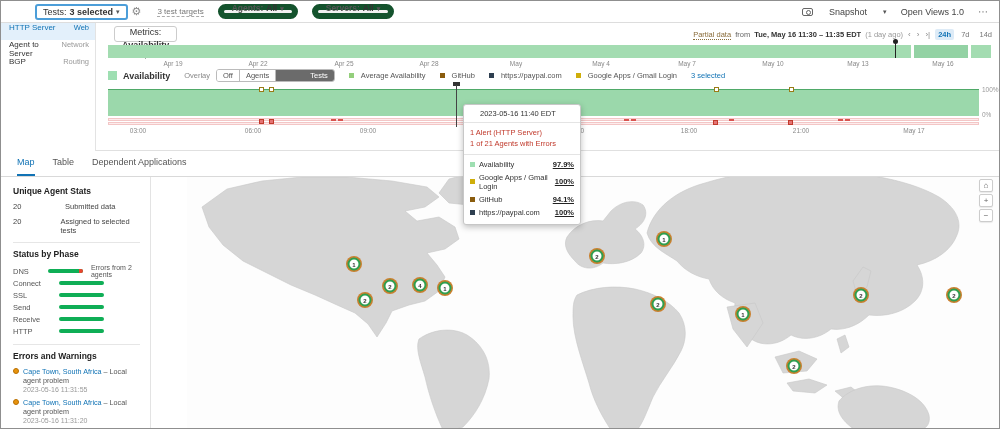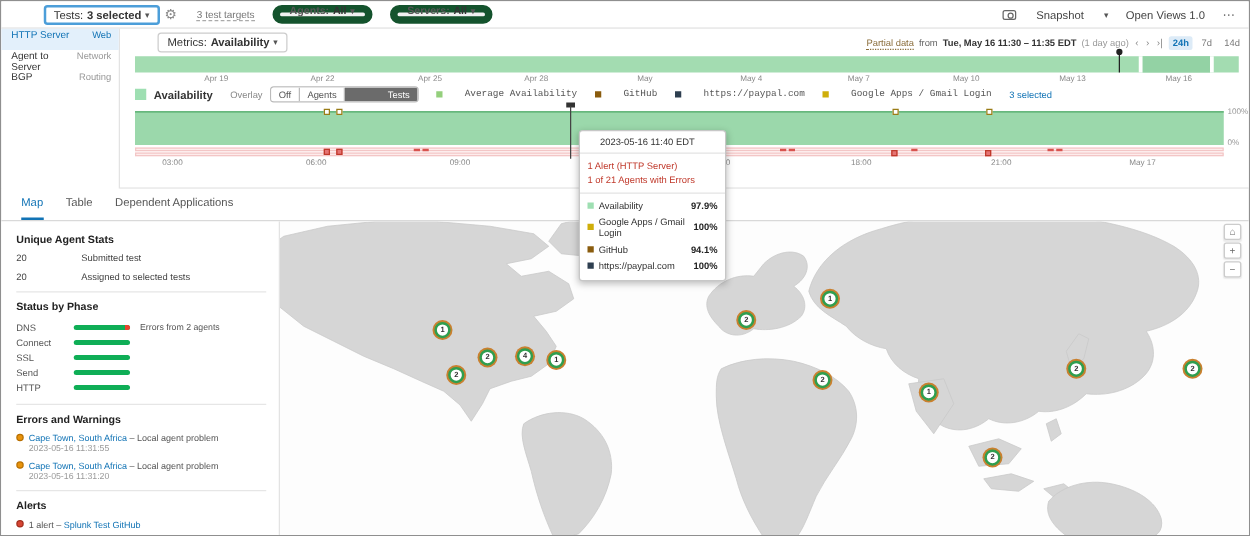--- a/index.html
+++ b/index.html
@@ -25,21 +25,21 @@
 
   
   .sidebar { position:absolute; left:0; top:22px; width:95px; height:128px; border-right:1px solid #e3e3e3; background:#fff; }
   .side-row { display:flex; justify-content:space-between; align-items:flex-start; height:17px; padding:0 6px 0 8px; font-size:8px; color:#333; cursor:pointer; }
   .side-row .side-type { color:#999; font-size:7.5px; }
   .side-row.selected { background:#e3f0fb; }
   .side-row.selected .side-name, .side-row.selected .side-type { color:#1173b5; }
 
   
   .chart-section { position:absolute; left:95px; top:22px; width:905px; height:128px; border-bottom:1px solid #e0e0e0; background:#fff; }
-  .metrics-dd { position:absolute; left:30px; top:3px; height:16px; border:1px solid #ccc; border-radius:3px; background:#fff; display:flex; align-items:center; gap:3px; padding:0 7px; font-size:9px; color:#333; }
+  .metrics-dd { position:absolute; left:18px; top:3px; height:16px; border:1px solid #ccc; border-radius:3px; background:#fff; display:flex; align-items:center; gap:3px; padding:0 7px; font-size:9px; color:#333;flex-direction:column; }
   .partial-line { position:absolute; right:6px; top:6px; display:flex; align-items:center; gap:4px; font-size:7.5px; color:#666; }
   .pd-link { color:#8a6d3b; border-bottom:1px dotted #8a6d3b; }
   .partial-line b { color:#333; }
   .muted { color:#999; }
   .nav-ic { color:#888; font-size:8px; padding:0 1px; }
   .range { color:#777; padding:1px 3px; border-radius:2px; }
   .range.active { color:#1173b5; background:#ddebf7; font-weight:bold; }
 
   .mini-bar { position:absolute; left:12px; top:22px; width:883px; height:13px; background:#a3dcb1; }
   .mini-sel { position:absolute; left:806px; top:0; width:54px; height:13px; background:#93d2a4; }
@@ -49,21 +49,21 @@
   .tl-label { position:absolute; top:37px; transform:translateX(-50%); font-size:6.5px; color:#888; }
 
   .legend-row { position:absolute; left:12px; top:46px; display:flex; align-items:center; gap:6px; font-size:8px; color:#444; }
   .sq { display:inline-block; width:9px; height:9px; background:#9edfb2; }
   .legend-metric { font-weight:bold; font-size:9px; color:#333; }
   .ovl-label { color:#888; margin-left:8px; font-size:7.5px; }
   .seg { display:flex; border:1px solid #bbb; border-radius:3px; overflow:hidden; }
   .seg span { padding:1px 6px; font-size:7.5px; color:#555; background:#fff; border-right:1px solid #bbb; }
   .seg span:last-child { border-right:none;padding-left:34px; }
   .seg span.active { background:#6b6b6b; color:#fff; }
-  .li { display:flex; align-items:center; gap:18px; margin-left:8px; font-size:7.5px; color:#555;font-family:Liberation Mono, monospace; }
+  .li { display:flex; align-items:center; gap:7px; margin-left:8px; font-size:7.5px; color:#555; }
   .li i { width:5px; height:5px; display:inline-block; }
   .sel-link { color:#1173b5; margin-left:8px; font-size:7.5px; }
 
   .plot-fill { position:absolute; left:12px; top:66px; width:871px; height:27px; background:#9bd8ab; border-top:1.5px solid #4fa968; }
   .dipmark { position:absolute; width:5px; height:5px; border:1px solid #9a7c16; background:#fff; }
   .ylab { position:absolute; left:886px; font-size:6.5px; color:#999; }
   .alert-band { position:absolute; left:12px; top:95px; width:871px; height:8px; }
   .ab-row { position:absolute; left:0; width:100%; height:3px; background:#fdecec; border:1px solid #f3c6c6; }
   .redsq { position:absolute; width:5px; height:5px; background:#e57373; border:1px solid #c0392b; }
   .reddash { position:absolute; width:5px; height:2px; background:#d9534f; }
@@ -71,34 +71,34 @@
   .vline-cap { position:absolute; left:357px; top:59px; width:7px; height:4px; background:#333; }
   .x-label { position:absolute; top:104px; transform:translateX(-50%); font-size:6.5px; color:#888; }
 
   
   .tooltip { position:absolute; left:367px; top:81px; width:118px; background:#fff; border:1px solid #c7c7c7; border-radius:3px; box-shadow:0 2px 6px rgba(0,0,0,.25); z-index:30; font-size:7.5px; }
   .tt-head { padding:4px 16px; border-bottom:1px solid #e4e4e4; color:#333; }
   .tt-alerts { padding:4px 6px; border-bottom:1px solid #e4e4e4; color:#c0392b; line-height:1.5; }
   .tt-rows { padding:3px 6px 5px; }
   .tt-row { display:flex; align-items:center; gap:4px; padding:2px 0; }
   .tt-row i { width:5px; height:5px; flex:0 0 auto; }
-  .tt-row .v { margin-left:auto; font-weight:bold; color:#222; }
+  .tt-row .v { margin-left:auto; font-weight:bold; color:#222;text-decoration:underline; }
   .c-avail { background:#9edfb2; }
   .c-google { background:#cfae0a; }
   .c-github { background:#8a5c0e; }
   .c-paypal { background:#2e3f50; }
 
   
   .tabs { position:absolute; left:0; top:150px; width:100%; height:26px; border-bottom:1px solid #d9d9d9; background:#fff; display:flex; align-items:flex-end; gap:18px; padding:0 0 0 16px; z-index:5; }
   .tab { font-size:9px; color:#555; padding-bottom:7px; border-bottom:2px solid transparent; }
   .tab.active { color:#1173b5; border-bottom-color:#1173b5; }
 
   
   .content { position:absolute; left:0; top:176px; width:1000px; height:253px; background:#fff; }
-  .left-panel { position:absolute; left:0; top:0; width:223px; height:253px; border-right:1px solid #e3e3e3; background:#fff; z-index:4; padding:7px 10px 0 12px; }
+  .left-panel { position:absolute; left:0; top:0; width:150px; height:253px; border-right:1px solid #e3e3e3; background:#fff; z-index:4; padding:7px 10px 0 12px; }
   .lp-title { font-size:8.5px; font-weight:bold; color:#222; margin:2px 0 6px; }
   .stat-row { display:flex; font-size:7.5px; color:#444; margin-bottom:6px; }
   .stat-row .sv { width:52px; }
   .lp-div { border-top:1px solid #e6e6e6; margin:7px 0 6px; }
   .phase-row { display:flex; align-items:center; height:12px; font-size:7.5px; color:#555; }
   .phase-name { width:46px; }
   .pbar { width:45px; height:4px; background:#0fae56; border-radius:2px; position:relative; }
   .pbar .tip { position:absolute; right:0; top:0; width:4px; height:4px; background:#e8442e; border-radius:0 2px 2px 0; }
   .phase-note { margin-left:8px; font-size:7px; color:#555; }
   .ew-item { margin-bottom:5px; }
@@ -304,21 +304,21 @@
     <span class="tab">Table</span>
     <span class="tab">Dependent Applications</span>
   </div>
 
   <div class="content">
 
     <div class="left-panel">
       <div class="lp-title">Unique Agent Stats</div>
       <div class="stat-row">
         <span class="sv">20</span>
-        <span>Submitted test</span>
+        <span>Submitted data</span>
       </div>
       <div class="stat-row">
         <span class="sv">20</span>
         <span>Assigned to selected tests</span>
       </div>
       <div class="lp-div"></div>
 
       <div class="lp-title">Status by Phase</div>
       <div class="phase-row">
         <span class="phase-name">DNS</span>
@@ -330,20 +330,24 @@
       <div class="phase-row">
         <span class="phase-name">Connect</span>
         <div class="pbar"></div>
       </div>
       <div class="phase-row">
         <span class="phase-name">SSL</span>
         <div class="pbar"></div>
       </div>
       <div class="phase-row">
         <span class="phase-name">Send</span>
+        <div class="pbar"></div>
+      </div>
+      <div class="phase-row">
+        <span class="phase-name">Receive</span>
         <div class="pbar"></div>
       </div>
       <div class="phase-row">
         <span class="phase-name">HTTP</span>
         <div class="pbar"></div>
       </div>
       <div class="lp-div"></div>
 
       <div class="lp-title">Errors and Warnings</div>
       <div class="ew-item">

